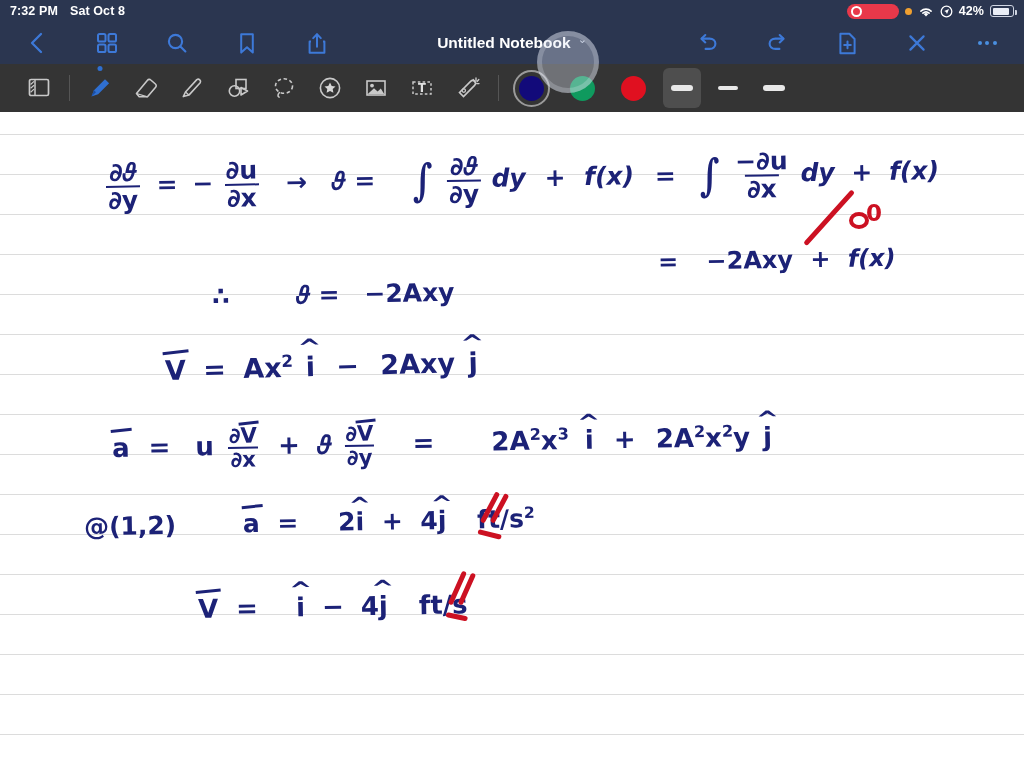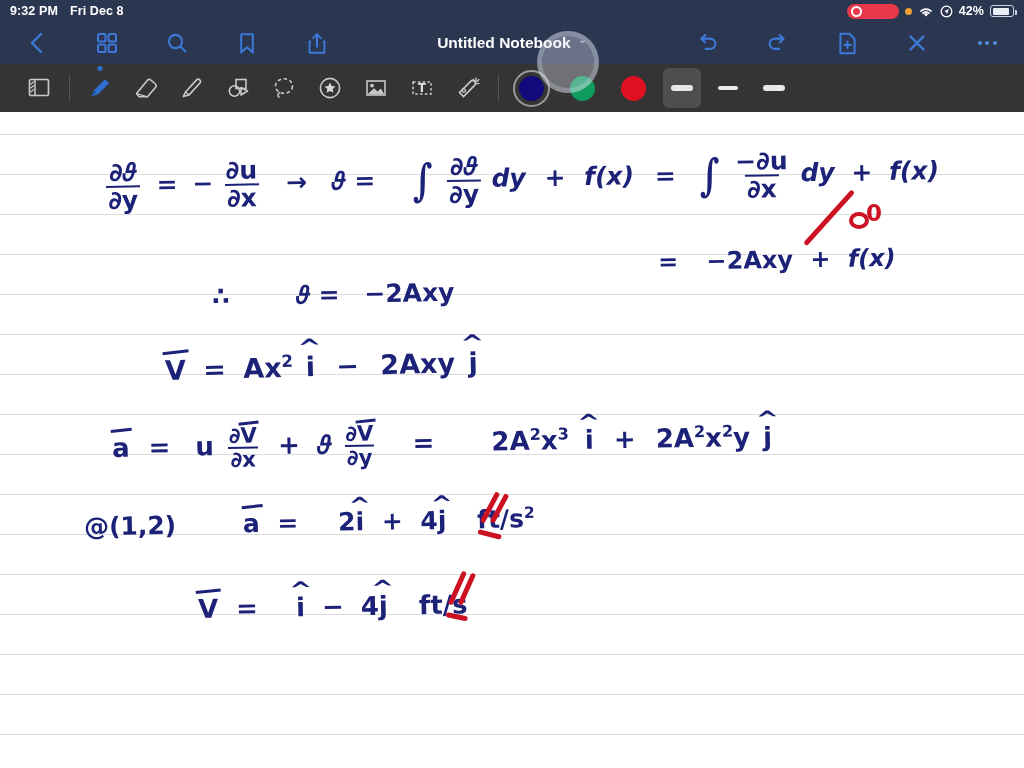--- a/index.html
+++ b/index.html
@@ -169,22 +169,22 @@
     position: absolute; border: 4px solid #cc1122; border-radius: 50%;
   }
 </style>
 </head>
 <body>
 
 <div id="app">
 
   <div class="statusbar">
     <div class="sb-left">
-      <span>9:32 PM</span>
-      <span>Fri Dec 8</span>
+      <span>7:32 PM</span>
+      <span>Sat Oct 8</span>
     </div>
     <div class="sb-spacer"></div>
     <div class="sb-right">
       <span class="rec-pill">
         <span class="rec-dot"></span>
       </span>
       <span class="orange-dot"></span>
       <span class="ico">
         <svg width="16" height="13" viewBox="0 0 16 13">
           <path d="M8 11.6 5.7 9.1a3.4 3.4 0 0 1 4.6 0z" fill="#fff"></path>

